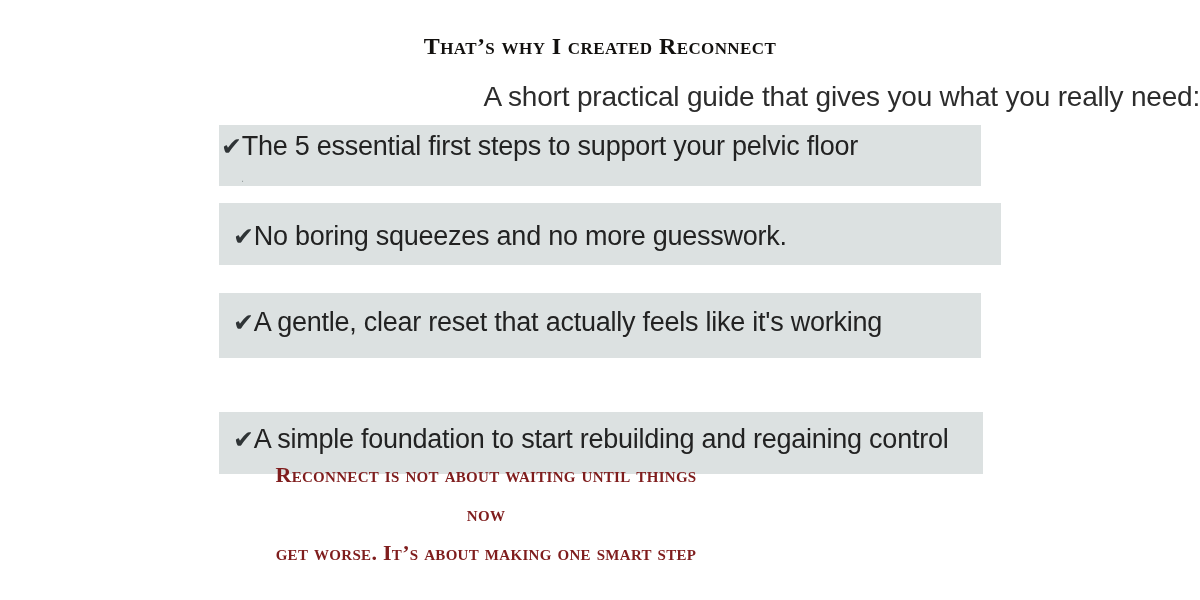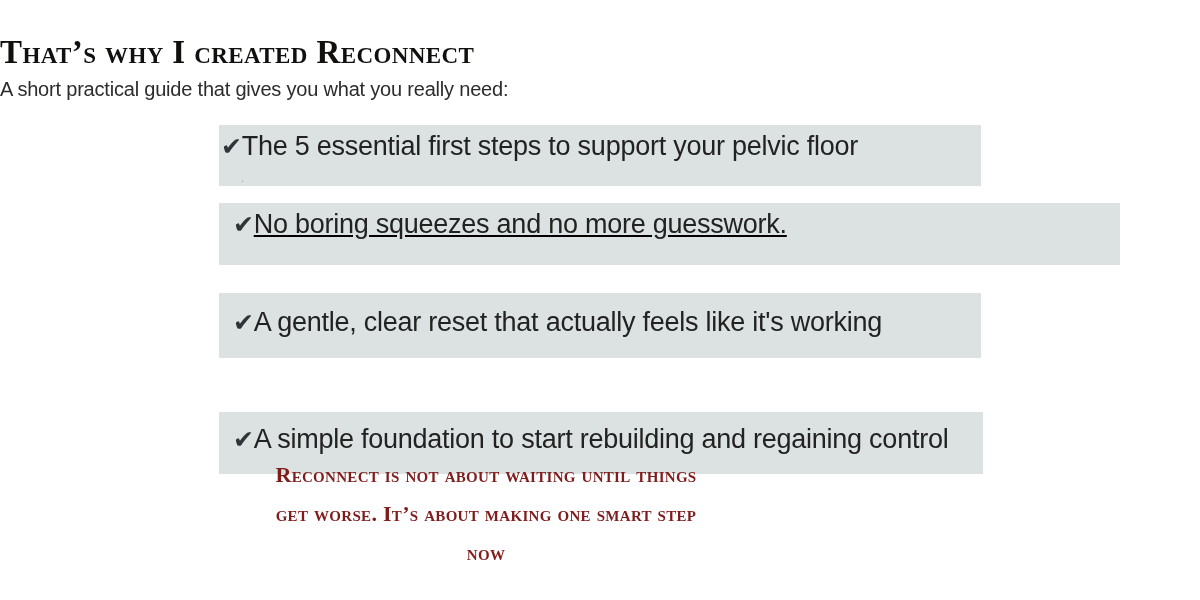--- a/index.html
+++ b/index.html
@@ -20,40 +20,40 @@
     height: 600px;
     background: #ffffff;
   }
 
   
   .headline {
     position: absolute;
     top: 11px;
     left: 0;
     width: 1200px;
-    text-align: left;
+    text-align: center;
     font-family: "Liberation Serif", serif;
     font-variant: small-caps;
     font-weight: 700;
-    font-size: 33px;
+    font-size: 24px;
     line-height: 38px;
     letter-spacing: 0.4px;
     color: #12100e;
     white-space: nowrap;
   }
 
   .subhead {
     position: absolute;
     top: 52px;
     left: 0;
     width: 1200px;
-    text-align: left;
+    text-align: right;
     font-family: "Liberation Sans", sans-serif;
     font-weight: 300;
-    font-size: 20px;
+    font-size: 28px;
     line-height: 34px;
     letter-spacing: -0.2px;
     color: #2c2c2c;
     white-space: nowrap;
   }
 
   
   .benefits {
     position: absolute;
     top: 125px;
@@ -61,21 +61,21 @@
   }
 
   .benefit-row {
     position: absolute;
     left: 0;
     background: #dce1e1;
     box-sizing: border-box;
   }
 
   .benefit-row.r1 { top: 0px;   width: 762px; height: 61px;  padding: 4px 0 0 2px; }
-  .benefit-row.r2 { top: 78px;  width: 901px; height: 62px;  padding: 4px 0 0 14px; text-decoration: underline; }
+  .benefit-row.r2 { top: 78px;  width: 782px; height: 62px;  padding: 16px 0 0 14px; }
   .benefit-row.r3 { top: 168px; width: 762px; height: 65px;  padding: 12px 0 0 14px; }
   .benefit-row.r4 { top: 247px; width: 764px; height: 62px;  padding: 10px 0 0 14px; margin-top: 40px; }
 
   .benefit-text {
     font-family: "Liberation Sans", sans-serif;
     font-weight: 300;
     font-size: 27px;
     line-height: 34px;
     letter-spacing: -0.25px;
     color: #222222;
@@ -148,17 +148,17 @@
     </div>
 
     <div class="benefit-row r4">
       <div class="benefit-text"><span class="check-icon">✔</span><span>A simple foundation to start rebuilding and regaining control</span></div>
     </div>
 
   </div>
 
   <div class="closing">
     <span class="line">Reconnect is not about waiting until things</span>
+    <span class="line">now</span>
     <span class="line">get worse. It’s about making one smart step</span>
-    <span class="line">now</span>
   </div>
 
 </div>
 
 </body></html>

